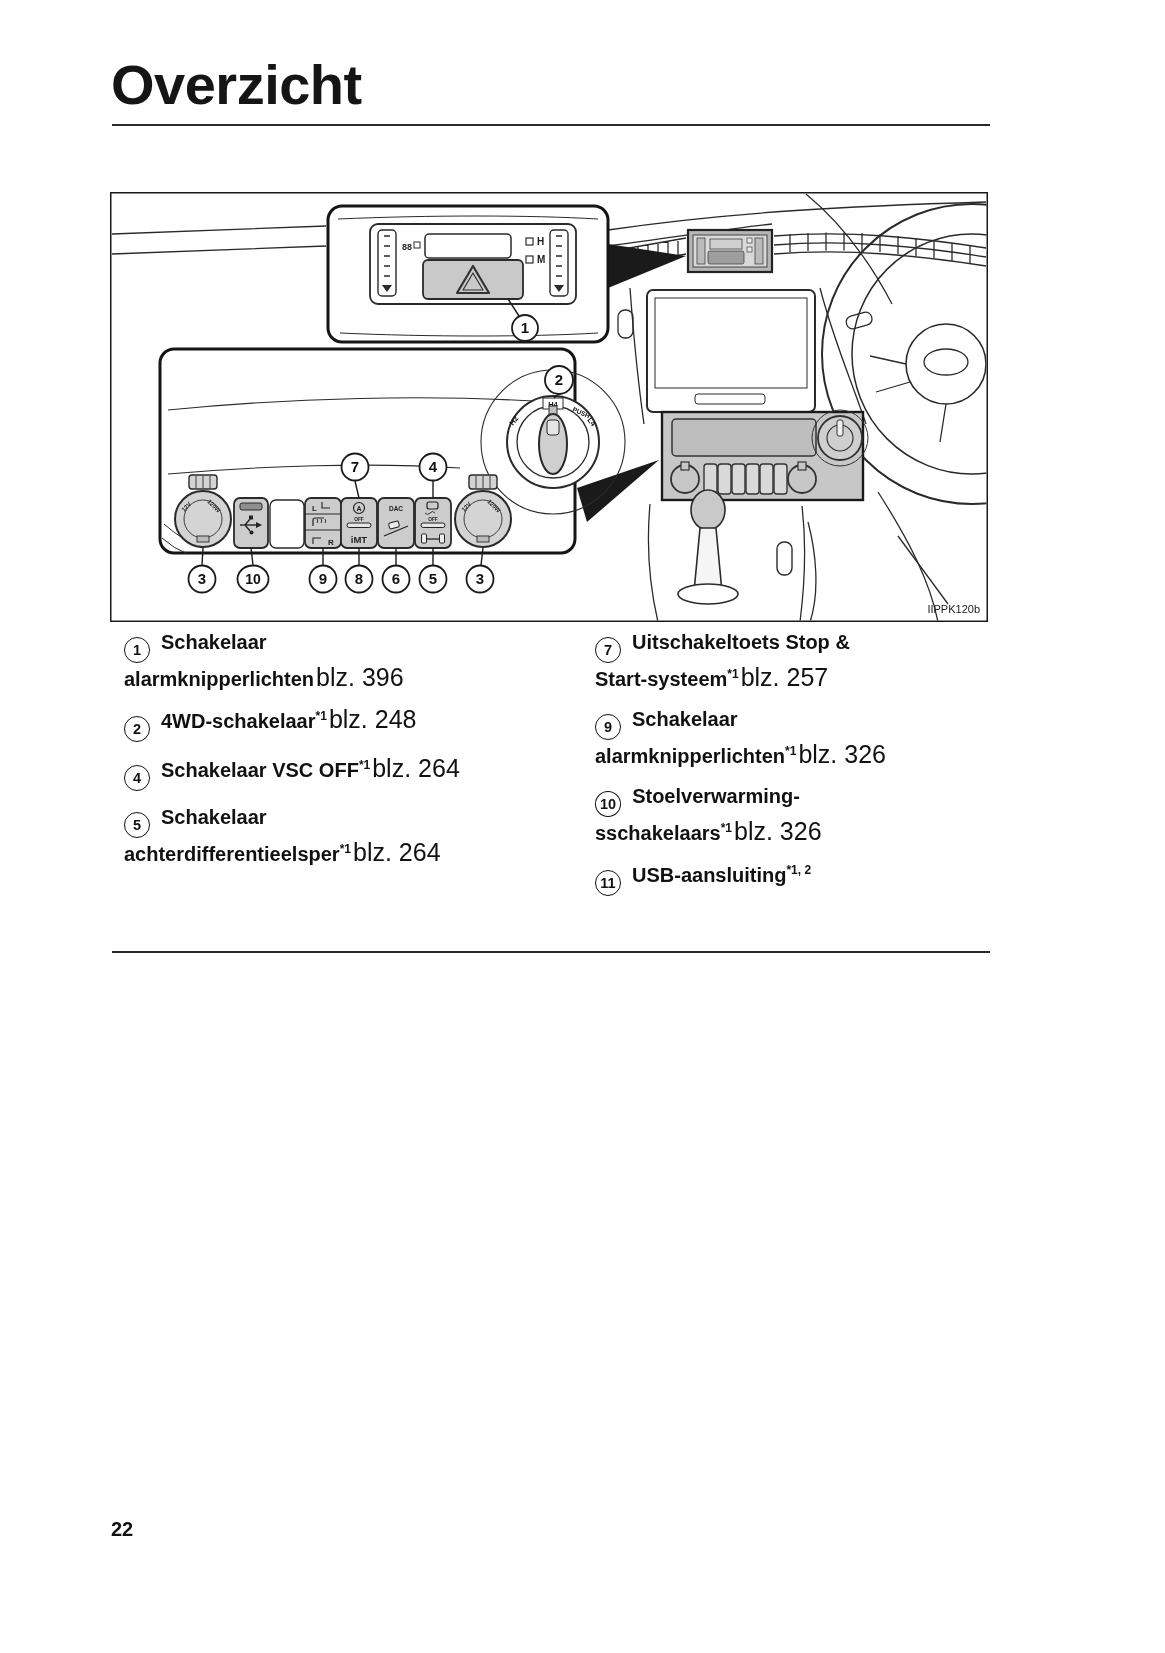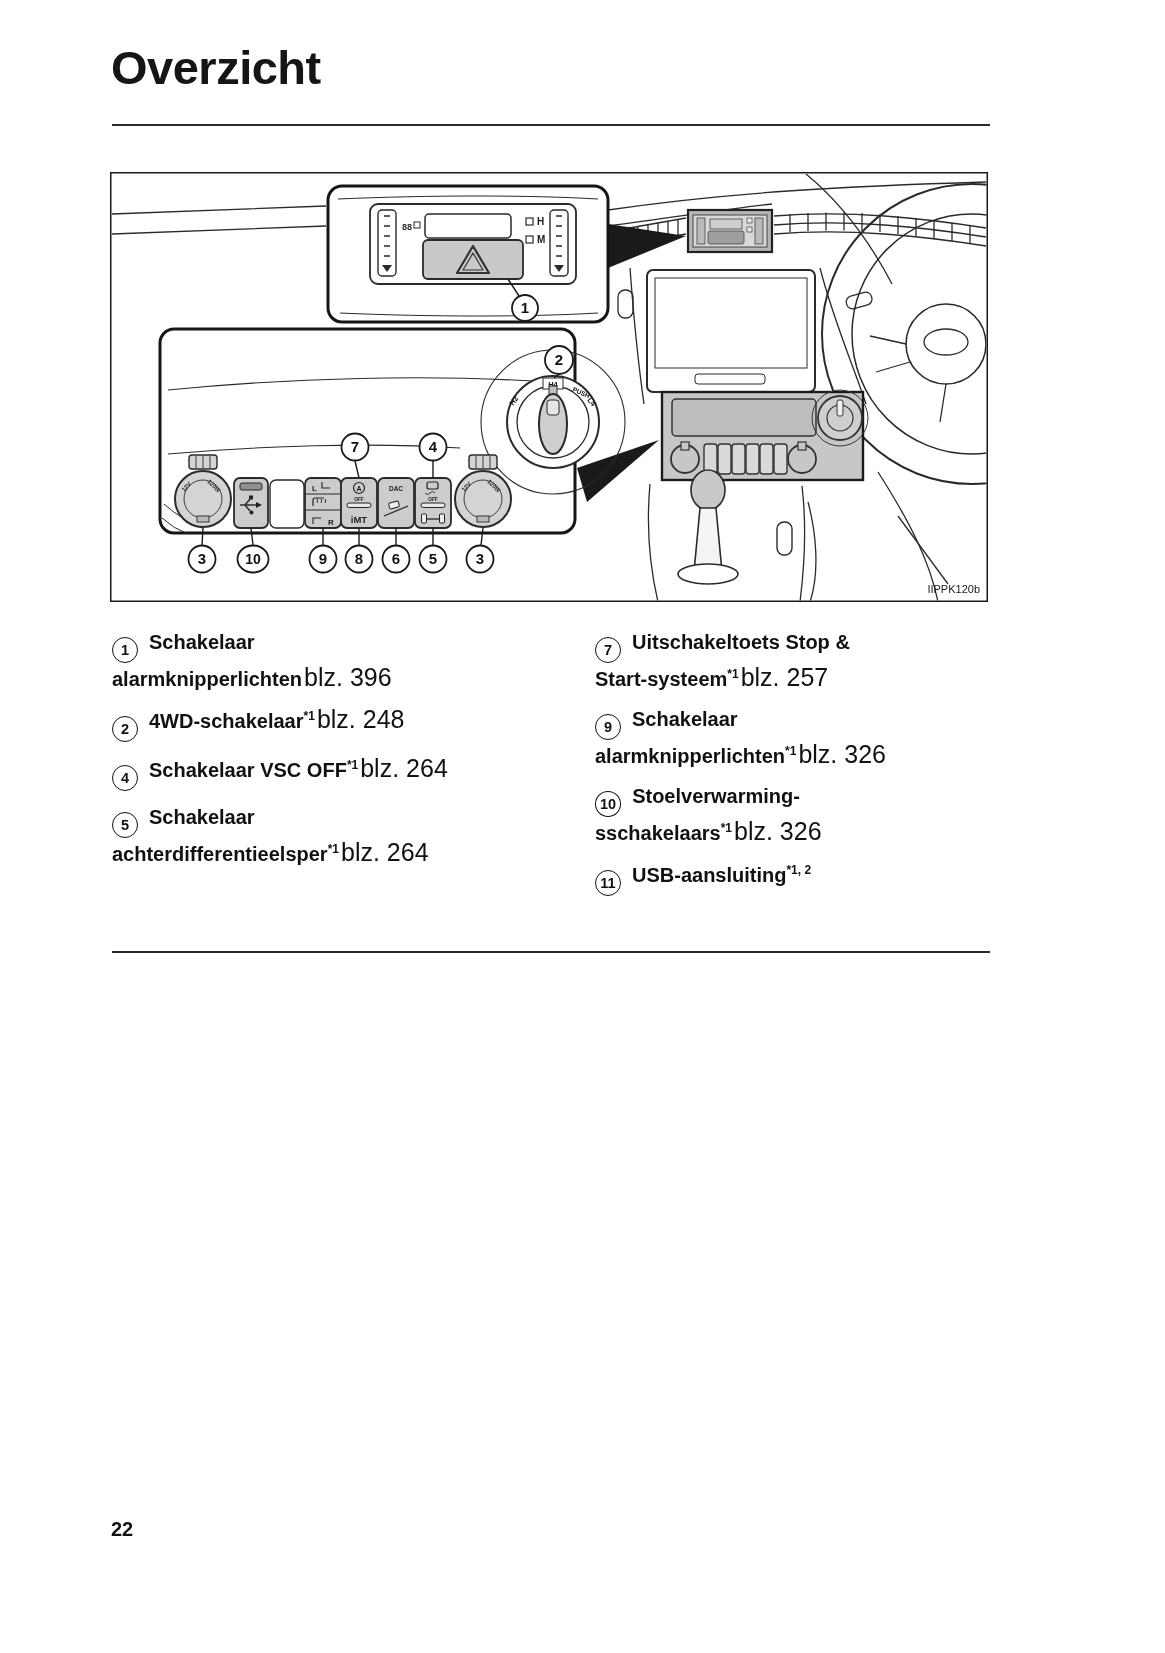--- a/index.html
+++ b/index.html
@@ -1,24 +1,24 @@
 <!DOCTYPE html>
 <html><head>
 <meta charset="utf-8">
 <style>
   html,body{margin:0;padding:0;background:#fff;}
   body{width:1165px;height:1653px;position:relative;overflow:hidden;
        font-family:"Liberation Sans",sans-serif;color:#111;}
-  .title{position:absolute;left:111px;top:40px;font-size:47px;font-weight:800;
+  .title{position:absolute;left:111px;top:52px;font-size:56px;font-weight:800;
          letter-spacing:-0.5px;color:#151515;}
   .rule1{position:absolute;left:112px;top:124px;width:878px;border-top:2px solid #2a2a2a;}
   .rule2{position:absolute;left:112px;top:951px;width:878px;border-top:2px solid #2a2a2a;}
-  .diagram{position:absolute;left:110px;top:172px;width:718px;height:430px;}
+  .diagram{position:absolute;left:110px;top:192px;width:718px;height:430px;}
   svg{font-family:"Liberation Sans",sans-serif;}
-  .legend{position:absolute;left:112px;top:628px;width:878px;display:flex;gap:12px;}
+  .legend{position:absolute;left:124px;top:628px;width:878px;display:flex;}
   .col-left{width:445px;margin-right:26px;flex:none;}
   .col-right{width:380px;flex:none;}
   .item{font-size:20px;line-height:28px;margin-bottom:12px;color:#111;}
   .cnum{display:inline-flex;align-items:center;justify-content:center;
         min-width:26px;height:26px;box-sizing:border-box;padding:0 4px;
         border:1.8px solid #111;border-radius:50%;
         font-size:14.5px;font-weight:700;margin-right:11px;vertical-align:-6px;}
   .nm{font-weight:700;white-space:pre-wrap;}
   sup.mark{font-size:12px;font-weight:700;vertical-align:super;line-height:0;}
   .ref{font-weight:400;font-size:25px;padding-left:2px;}

